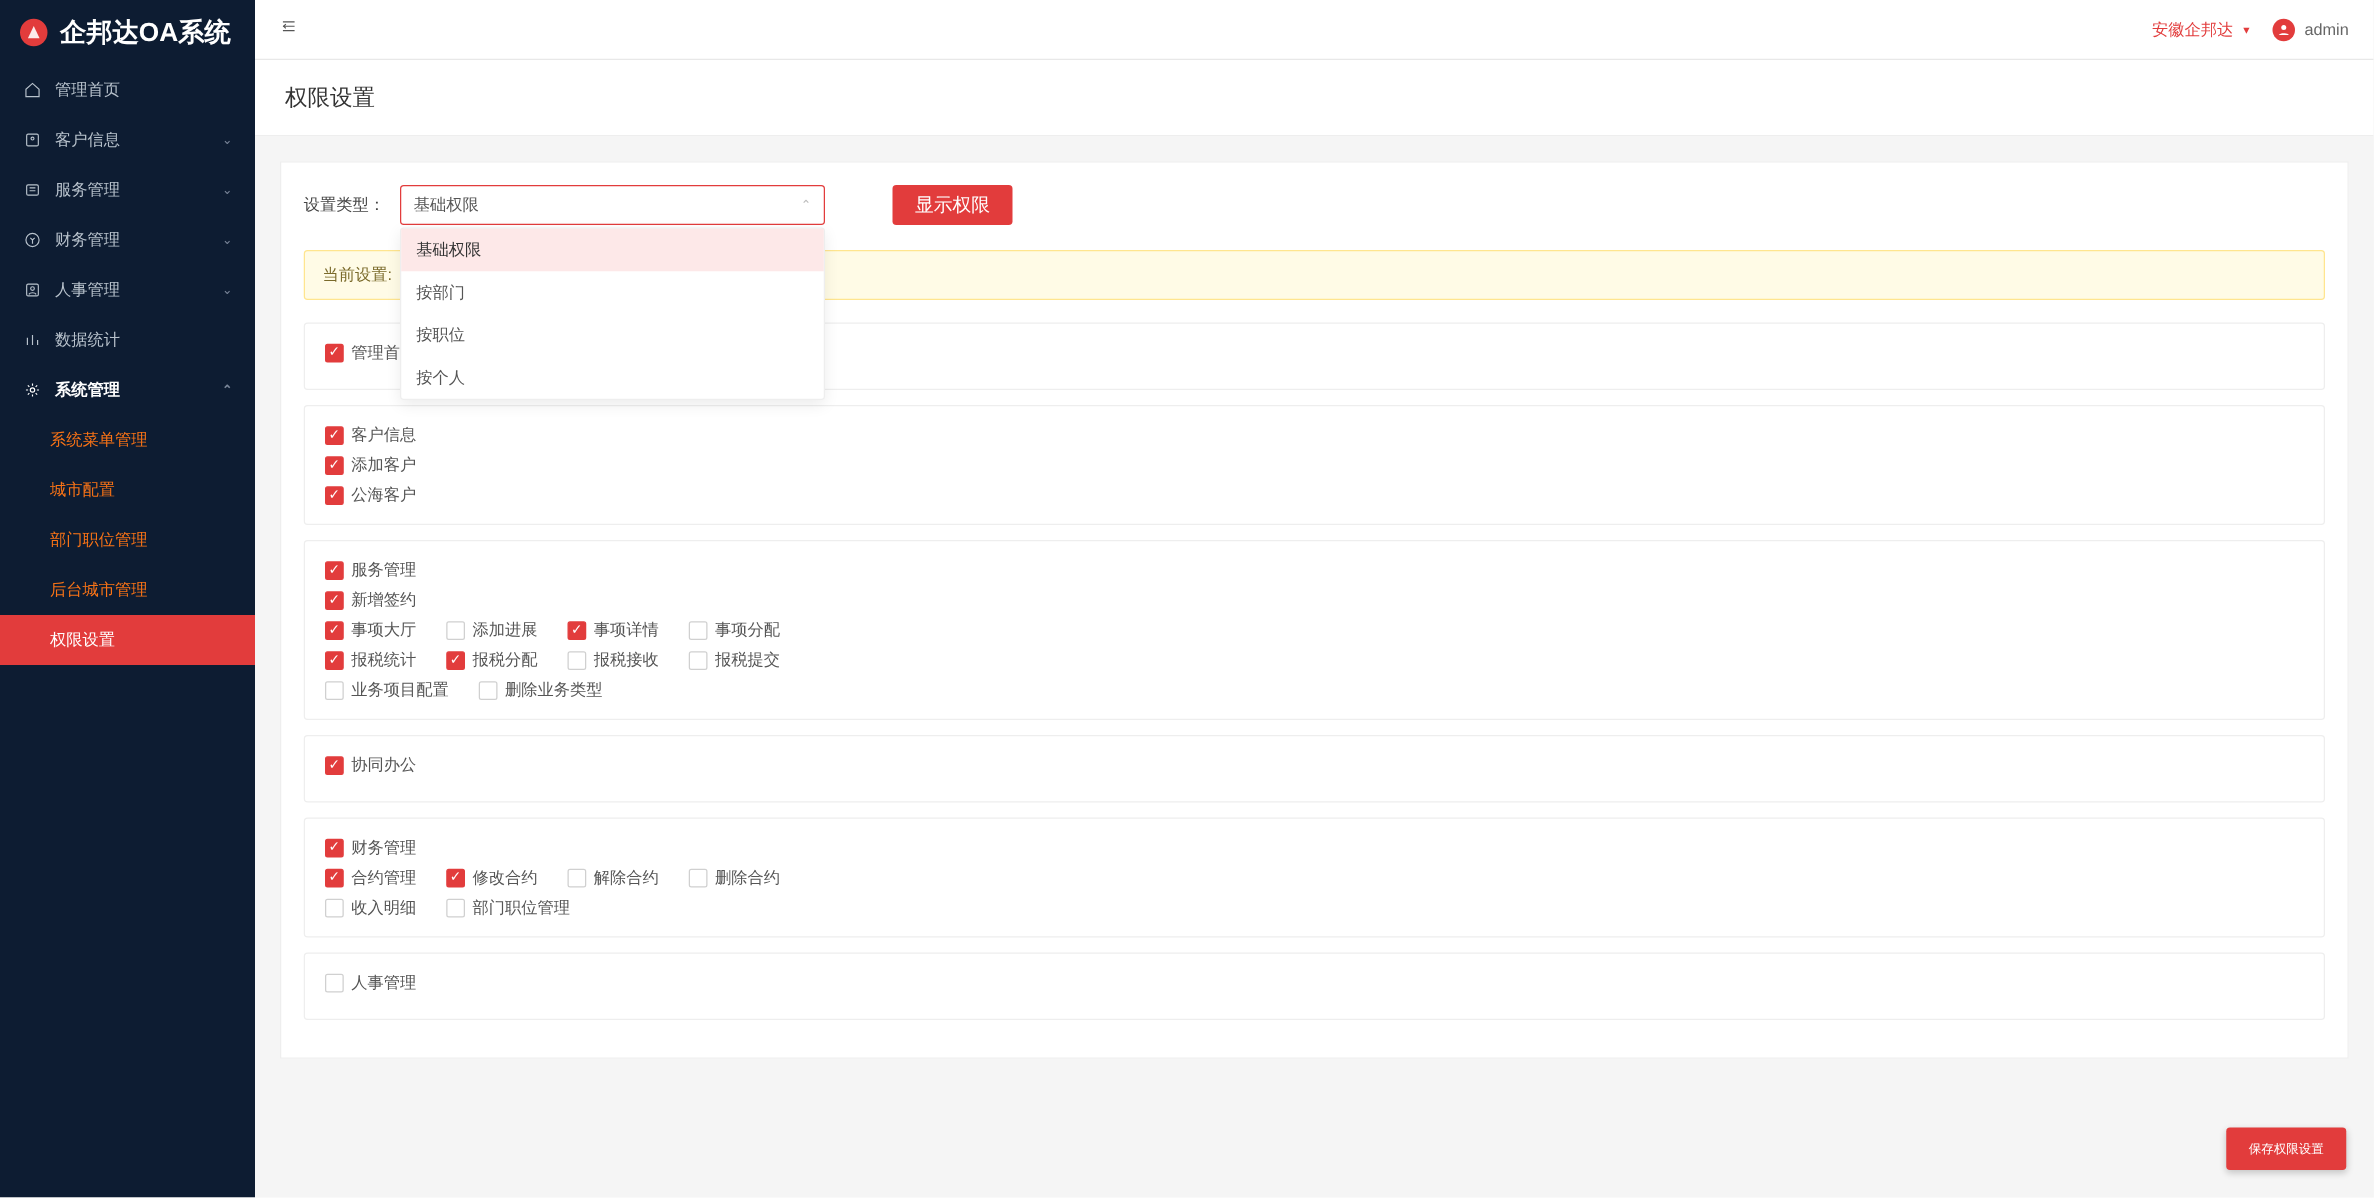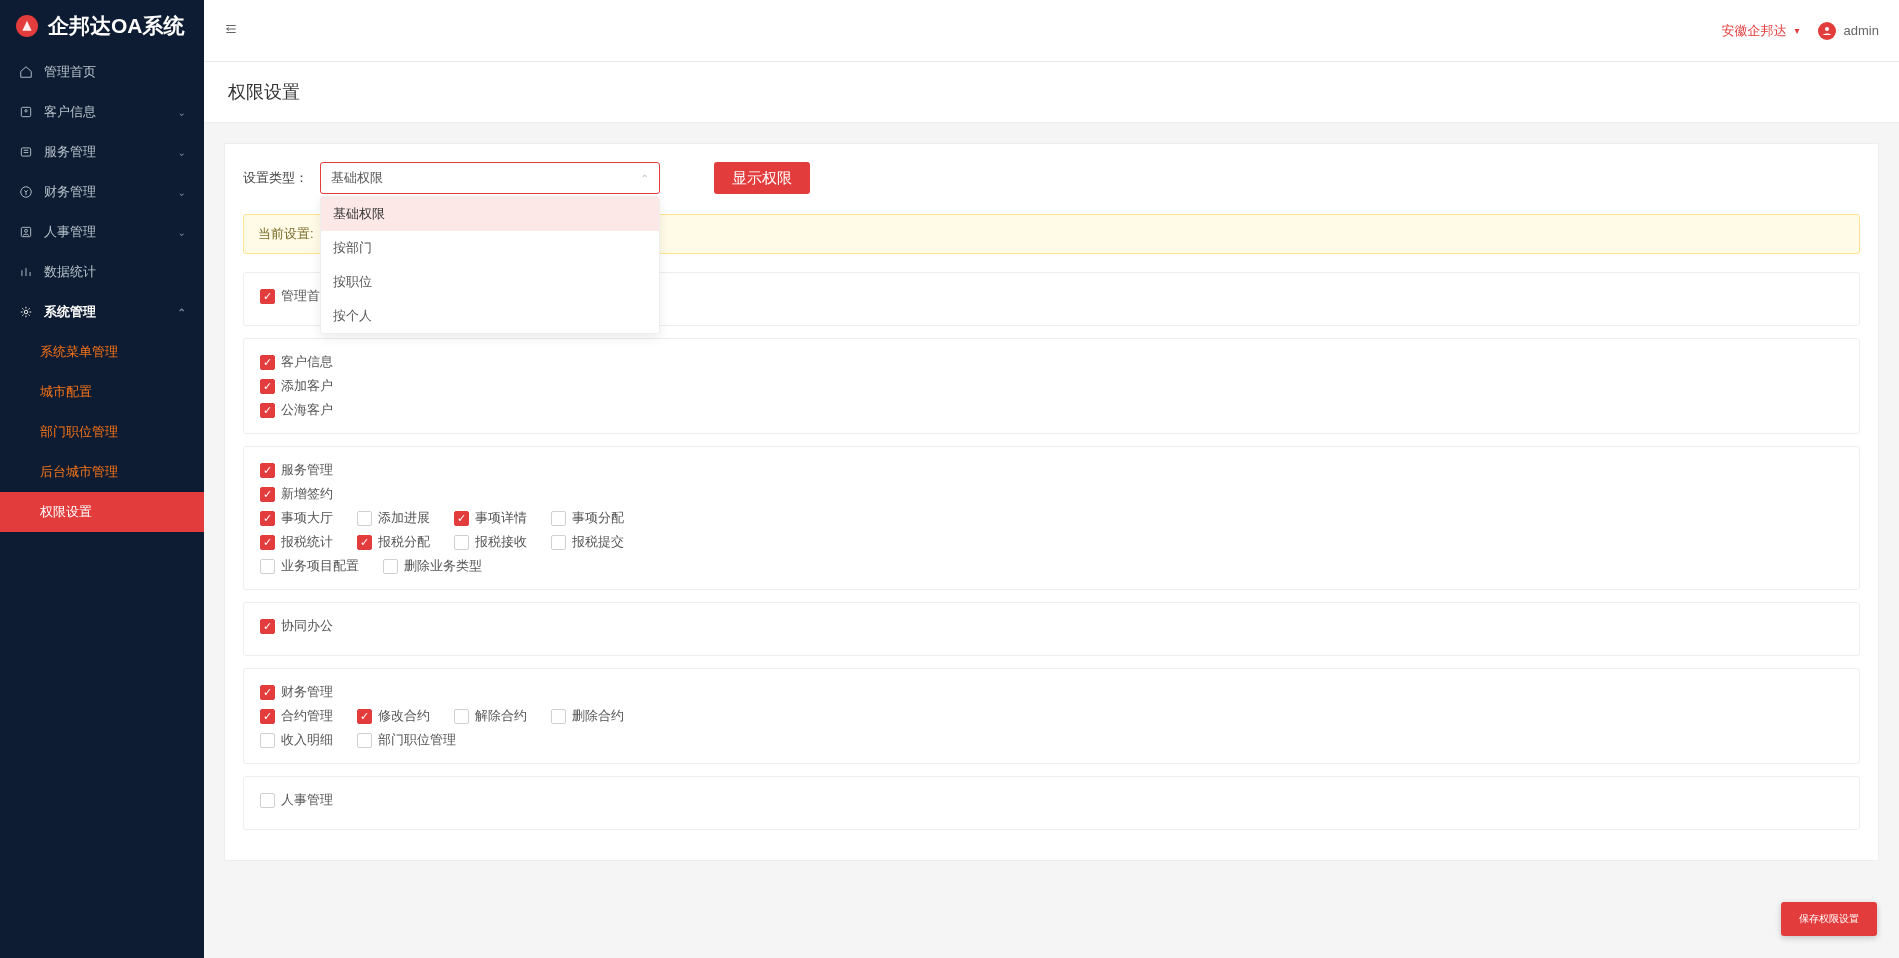--- a/index.html
+++ b/index.html
@@ -18,21 +18,21 @@
 .menu-item .mi-icon { width: 16px; height: 16px; margin-right: 10px; display:inline-flex; align-items:center; justify-content:center; }
 .menu-item .mi-arrow { margin-left: auto; font-size: 10px; color:#7a8699; }
 .submenu { list-style: none; }
 .submenu .submenu-item { height: 40px; display:flex; align-items:center; padding-left: 40px; cursor:pointer; color:#f97316; }
 .submenu .submenu-item.active { background: #e23c3c; color:#fff; }
 
 
 .main { flex:1; display:flex; flex-direction:column; background:#f5f5f5; overflow:hidden; }
 
 
-.topbar { height:62px; background:#fff; border-bottom:1px solid #e8e8e8; display:flex; align-items:center; padding:0 20px; }
+.topbar { height:48px; background:#fff; border-bottom:1px solid #e8e8e8; display:flex; align-items:center; padding:0 20px; }
 .collapse-icon { font-size:16px; color:#555; cursor:pointer; }
 .topbar-right { margin-left:auto; display:flex; align-items:center; gap:8px; }
 .org-name { color:#e23c3c; font-size:13px; }
 .org-chevron { color:#e23c3c; font-size:10px; margin-right:10px; }
 .avatar-icon { width:18px; height:18px; background:#e23c3c; border-radius:50%; display:inline-flex; align-items:center; justify-content:center; }
 .user-name { color:#666; }
 
 
 .page-heading { background:#fff; border-bottom:1px solid #eee; padding:18px 24px; font-size:18px; color:#333; font-weight:500; }
 

